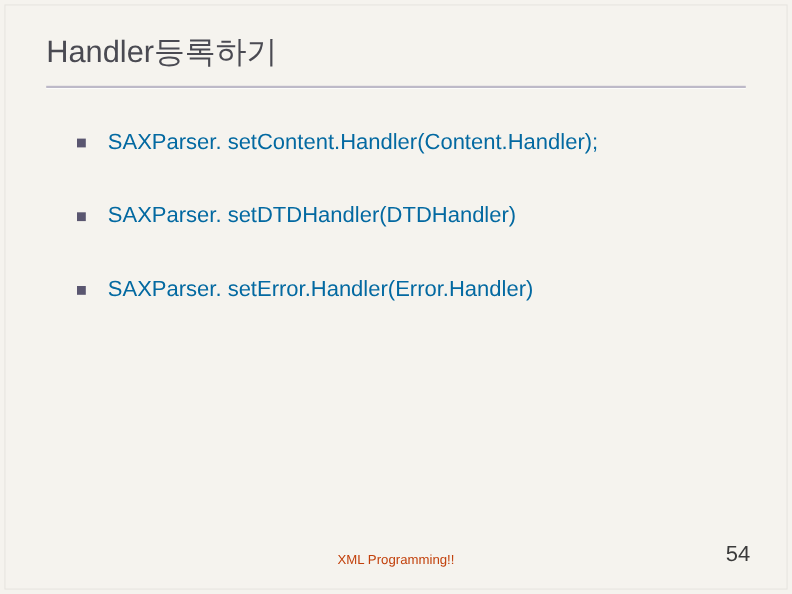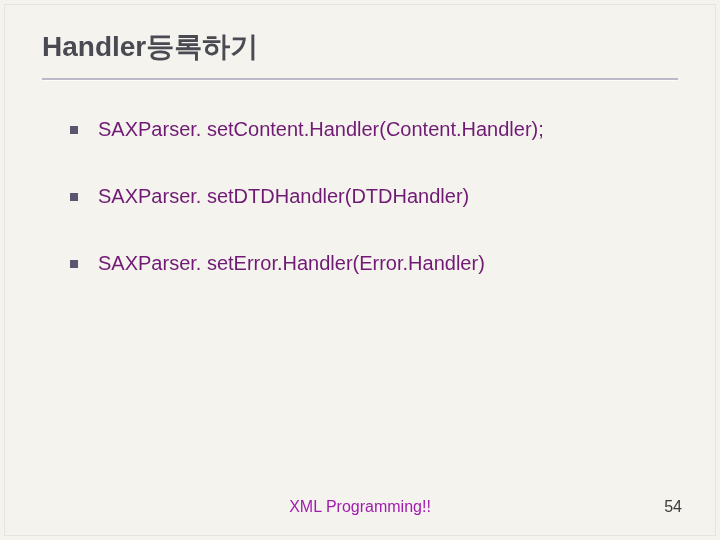--- a/index.html
+++ b/index.html
@@ -17,21 +17,21 @@
       left: 4px;
       right: 4px;
       bottom: 4px;
       border: 1px solid rgba(0,0,0,0.06);
     }
     .title-wrap {
       padding: 28px 42px 8px 42px;
     }
     .title {
       font-size: 28px;
-      font-weight: 700;
+      font-weight: 400;
       color: #4a4a52;
       letter-spacing: 0;
       padding-bottom: 6px;
     }
     .title-underline {
       height: 2px;
       background: #bdb9c8;
       margin-top: 6px;
       box-shadow: 0 1px 0 rgba(255,255,255,0.7);
     }
@@ -46,40 +46,40 @@
     .bullet-square {
       width: 8px;
       height: 8px;
       background: #5a5670;
       margin-top: 8px;
       margin-right: 20px;
       flex-shrink: 0;
     }
     .bullet-text {
       font-size: 20px;
-      color: #701a75;
+      color: #0369a1;
       font-weight: 400;
       letter-spacing: 0;
     }
     .footer {
       position: absolute;
       bottom: 24px;
       left: 0;
       right: 0;
       display: flex;
       justify-content: center;
       align-items: center;
-      font-size: 16px;
-      color: #a21caf;
+      font-size: 12px;
+      color: #c2410c;
     }
     .page-number {
       position: absolute;
       bottom: 24px;
       right: 38px;
-      font-size: 16px;
+      font-size: 20px;
       color: #3a3a3a;
     }
   </style>
 </head>
 <body>
 
 <div class="slide-border"></div>
 
 <div class="title-wrap">
   <h1 class="title">Handler등록하기</h1>

